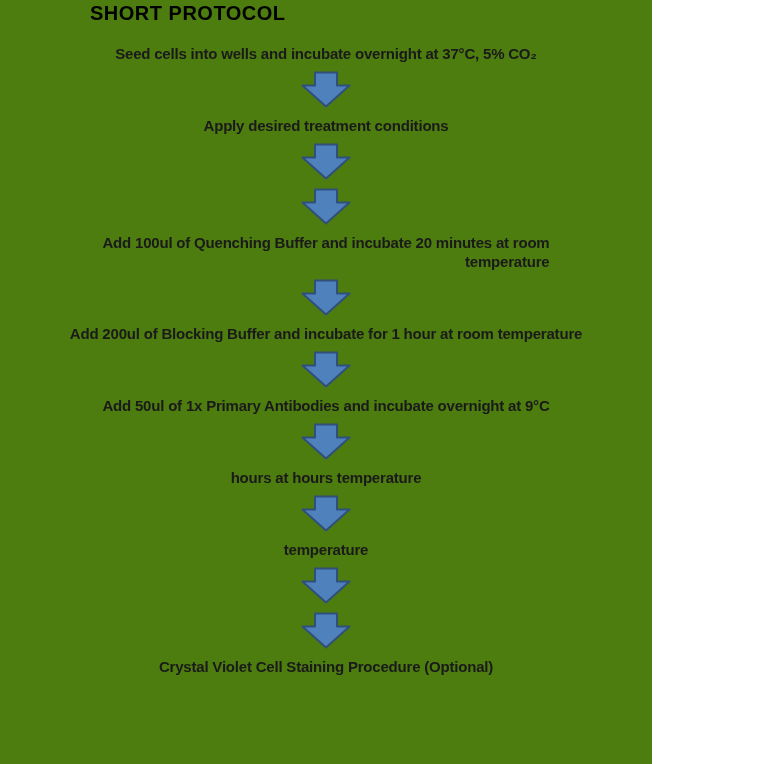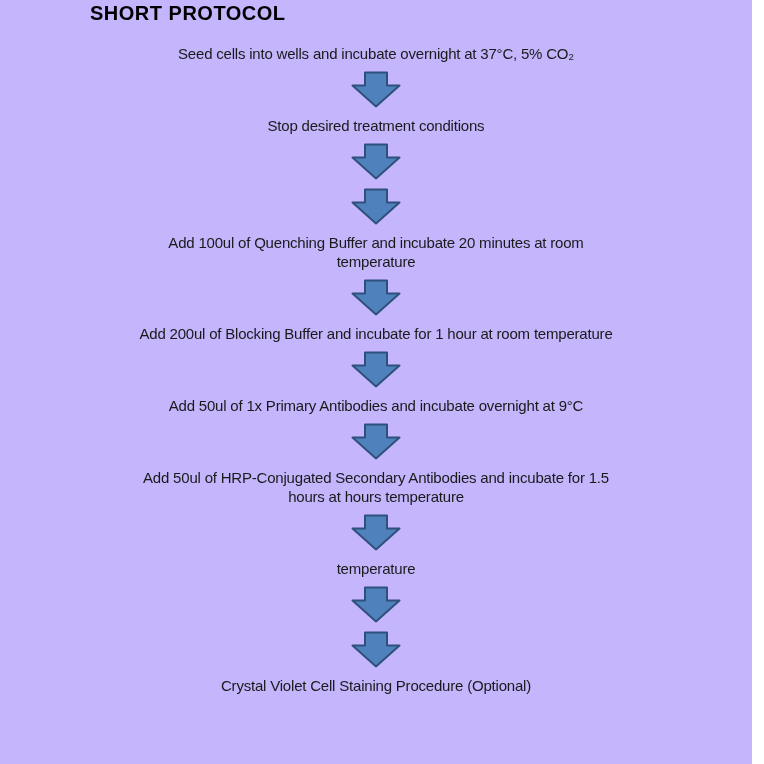--- a/index.html
+++ b/index.html
@@ -2,23 +2,23 @@
 <html><head>
 <meta charset="utf-8">
 <style>
   html, body {
     margin: 0;
     padding: 0;
     background: #ffffff;
   }
   .page {
     position: relative;
-    width: 752px;
+    width: 652px;
     height: 764px;
-    background: #c4b5fd;
+    background: #4d7c0f;
     overflow: hidden;
     font-family: "Liberation Sans", sans-serif;
   }
   .title {
     position: absolute;
     top: 2px;
     left: 90px;
     margin: 0;
     font-size: 20px;
     font-weight: 700;
@@ -29,23 +29,23 @@
     position: absolute;
     top: 44px;
     left: 0;
     right: 0;
     display: flex;
     flex-direction: column;
     align-items: center;
     gap: 8px;
   }
   .step {
-    text-align: center;
+    text-align: right;
     font-size: 15px;
-    font-weight: 400;
+    font-weight: 700;
     line-height: 19px;
     color: #1a1a1a;
     letter-spacing: -0.2px;
     white-space: nowrap;
   }
   .arrow {
     display: block;
     flex: 0 0 auto;
   }
 </style>
@@ -55,21 +55,21 @@
 <div class="page">
   <h1 class="title">SHORT PROTOCOL</h1>
   <div class="flow">
       <div class="step">
         <div class="step-line">Seed cells into wells and incubate overnight at 37°C, 5% CO₂</div>
       </div>
       <svg width="50" height="37" viewBox="0 0 50 37" class="arrow">
         <polygon points="14,1.5 36,1.5 36,14.5 48.5,14.5 25,35.5 1.5,14.5 14,14.5" fill="#4f81bd" stroke="#30507c" stroke-width="2" stroke-linejoin="round"></polygon>
       </svg>
       <div class="step">
-        <div class="step-line">Stop desired treatment conditions</div>
+        <div class="step-line">Apply desired treatment conditions</div>
       </div>
       <svg width="50" height="37" viewBox="0 0 50 37" class="arrow">
         <polygon points="14,1.5 36,1.5 36,14.5 48.5,14.5 25,35.5 1.5,14.5 14,14.5" fill="#4f81bd" stroke="#30507c" stroke-width="2" stroke-linejoin="round"></polygon>
       </svg>
       <svg width="50" height="37" viewBox="0 0 50 37" class="arrow">
         <polygon points="14,1.5 36,1.5 36,14.5 48.5,14.5 25,35.5 1.5,14.5 14,14.5" fill="#4f81bd" stroke="#30507c" stroke-width="2" stroke-linejoin="round"></polygon>
       </svg>
       <div class="step">
         <div class="step-line">Add 100ul of Quenching Buffer and incubate 20 minutes at room</div>
         <div class="step-line">temperature</div>
@@ -83,21 +83,20 @@
       <svg width="50" height="37" viewBox="0 0 50 37" class="arrow">
         <polygon points="14,1.5 36,1.5 36,14.5 48.5,14.5 25,35.5 1.5,14.5 14,14.5" fill="#4f81bd" stroke="#30507c" stroke-width="2" stroke-linejoin="round"></polygon>
       </svg>
       <div class="step">
         <div class="step-line">Add 50ul of 1x Primary Antibodies and incubate overnight at 9°C</div>
       </div>
       <svg width="50" height="37" viewBox="0 0 50 37" class="arrow">
         <polygon points="14,1.5 36,1.5 36,14.5 48.5,14.5 25,35.5 1.5,14.5 14,14.5" fill="#4f81bd" stroke="#30507c" stroke-width="2" stroke-linejoin="round"></polygon>
       </svg>
       <div class="step">
-        <div class="step-line">Add 50ul of HRP-Conjugated Secondary Antibodies and incubate for 1.5</div>
         <div class="step-line">hours at hours temperature</div>
       </div>
       <svg width="50" height="37" viewBox="0 0 50 37" class="arrow">
         <polygon points="14,1.5 36,1.5 36,14.5 48.5,14.5 25,35.5 1.5,14.5 14,14.5" fill="#4f81bd" stroke="#30507c" stroke-width="2" stroke-linejoin="round"></polygon>
       </svg>
       <div class="step">
         <div class="step-line">temperature</div>
       </div>
       <svg width="50" height="37" viewBox="0 0 50 37" class="arrow">
         <polygon points="14,1.5 36,1.5 36,14.5 48.5,14.5 25,35.5 1.5,14.5 14,14.5" fill="#4f81bd" stroke="#30507c" stroke-width="2" stroke-linejoin="round"></polygon>

